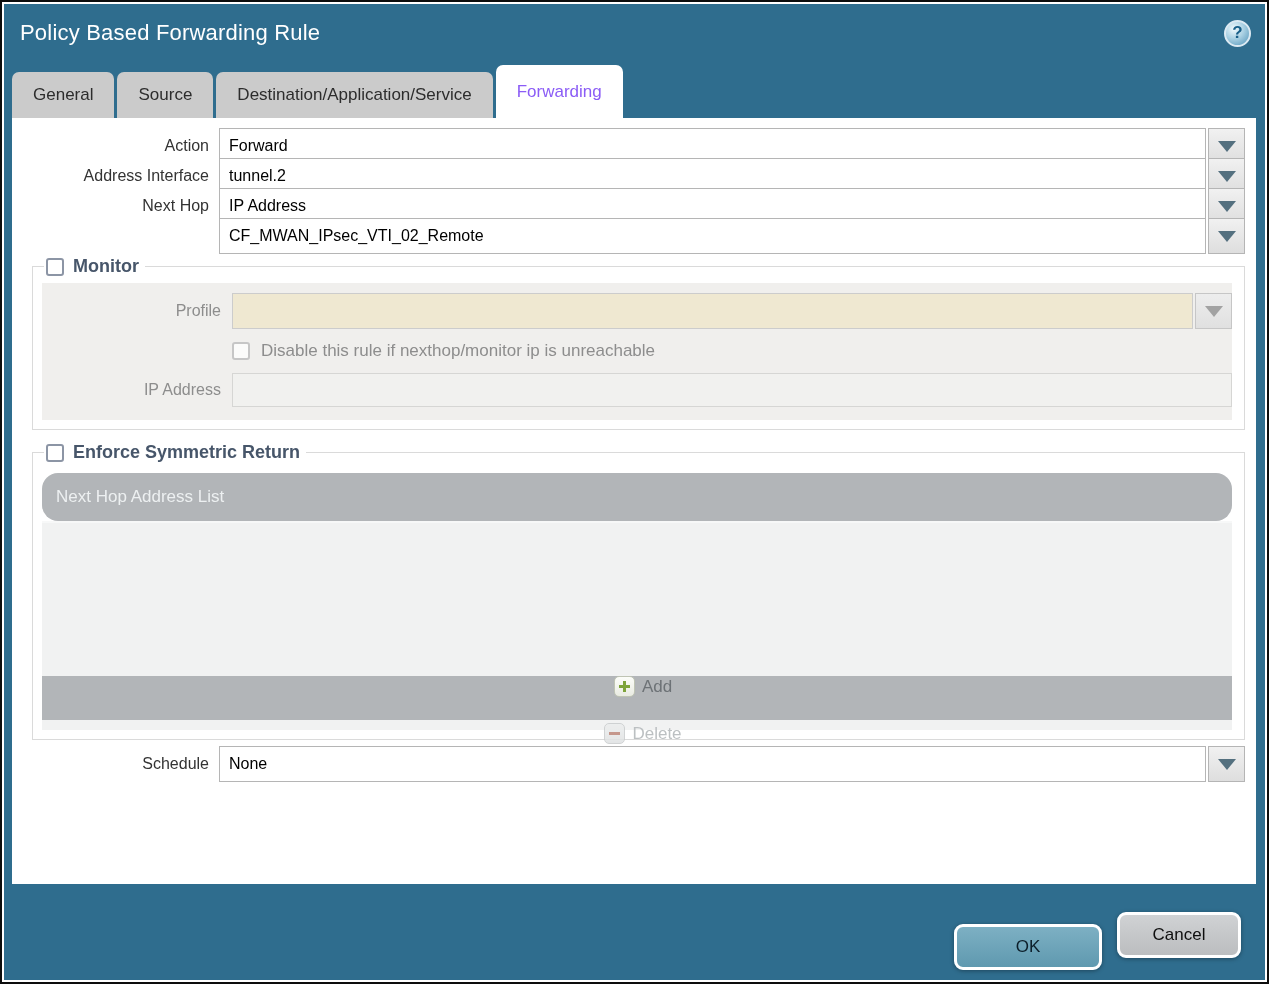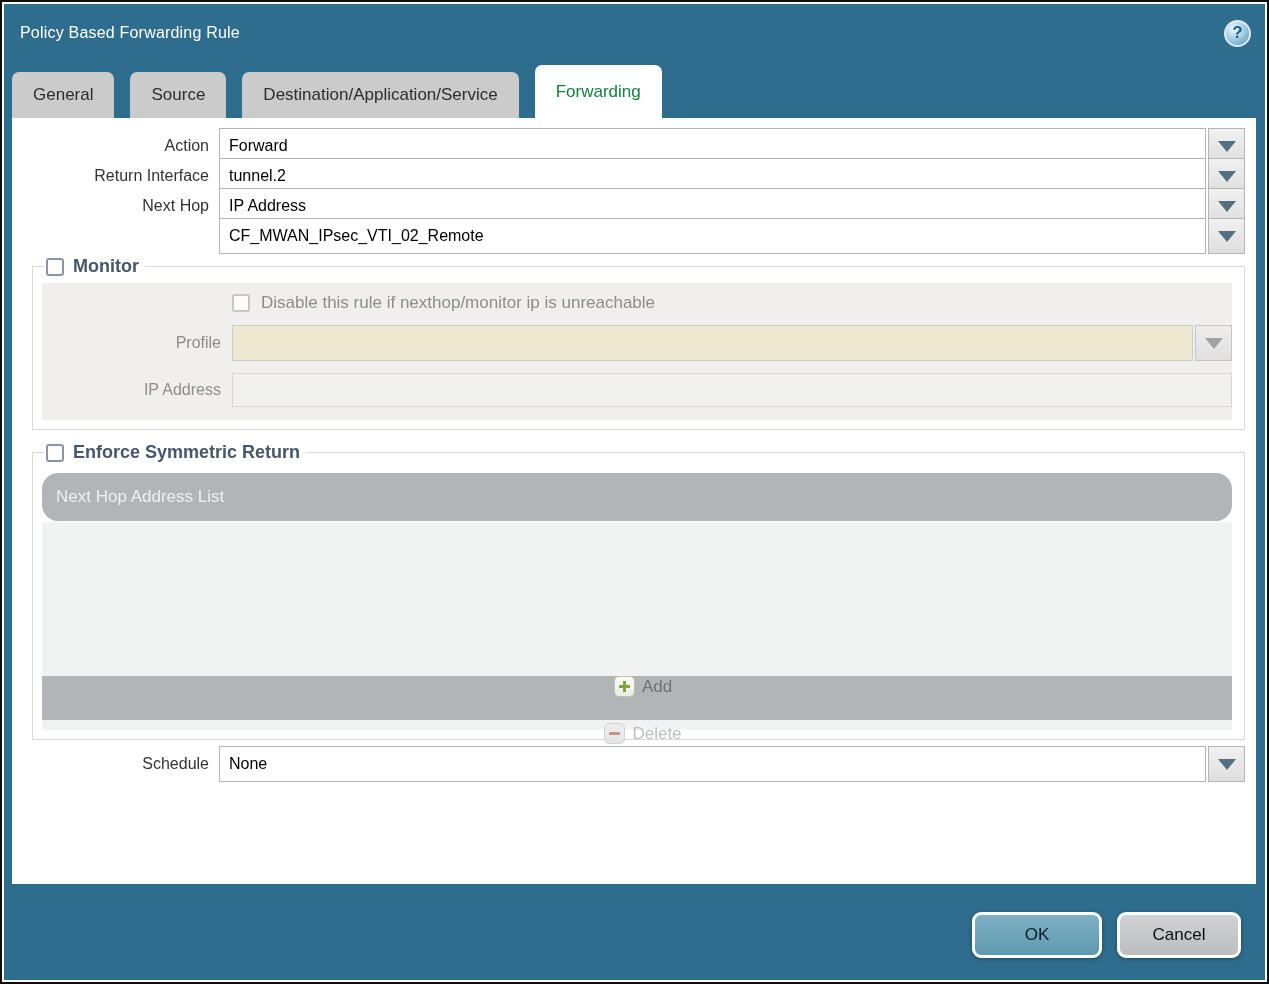--- a/index.html
+++ b/index.html
@@ -18,46 +18,46 @@
     background:#2f6d8e;
     overflow:hidden;
   }
   
   .titlebar{
     height:62px;
     display:flex;align-items:center;justify-content:space-between;
     padding:0 16px 0 18px;
   }
   .title{
-    color:#ffffff;font-size:16px;letter-spacing:0.2px;
+    color:#ffffff;font-size:22px;letter-spacing:0.2px;
   }
   .help{
     width:27px;height:27px;border-radius:50%;
     background:radial-gradient(circle at 35% 30%, #f2fafd 0%, #a9d0e3 45%, #4f93b8 100%);
     border:2px solid #dceaf3;
     color:#175e88;font-weight:bold;font-size:17px;
     display:flex;align-items:center;justify-content:center;
     box-sizing:border-box;cursor:pointer;
   }
   
   .tabs{
     height:54px;
     display:flex;align-items:flex-end;
-    padding-left:10px;gap:16px;
+    padding-left:10px;gap:3px;
   }
   .tab{
     background:#cbcbcb;
     border-radius:7px 7px 0 0;
     padding:0 21px;
     height:46px;line-height:46px;
     font-size:17px;color:#2d2d2d;
     cursor:pointer;white-space:nowrap;
   }
   .tab.active{
-    background:#ffffff;color:#15803d;
+    background:#ffffff;color:#8b5cf6;
     height:53px;line-height:53px;
   }
   
   .content{
     margin:0 11px 0 10px;
     background:#ffffff;
     height:766px;
     box-sizing:border-box;
     padding-top:18px;
     overflow:hidden;
@@ -208,23 +208,24 @@
   .btn{
     height:46px;border-radius:9px;
     border:3px solid #ffffff;
     font-family:"Liberation Sans", sans-serif;
     font-size:17px;
     display:flex;align-items:center;justify-content:center;
     box-shadow:0 1px 4px rgba(0,0,0,0.35);
     cursor:pointer;box-sizing:border-box;
   }
   .btn-ok{
-    width:130px;
+    width:148px;
     background:linear-gradient(#7db0c3,#5f99af);
     color:#0c1f2a;
+    margin-top:12px;
   }
   .btn-cancel{
     width:124px;
     background:linear-gradient(#d0d2d4,#bbbdbf);
     color:#0f0f0f;
   }
 </style>
 </head>
 <body>
 
@@ -248,21 +249,21 @@
       <div class="form-label">Action</div>
       <div class="combo">
         <div class="combo-input">Forward</div>
         <div class="combo-btn">
           <span class="caret"></span>
         </div>
       </div>
     </div>
 
     <div class="form-row">
-      <div class="form-label">Return Interface</div>
+      <div class="form-label">Address Interface</div>
       <div class="combo">
         <div class="combo-input">tunnel.2</div>
         <div class="combo-btn">
           <span class="caret"></span>
         </div>
       </div>
     </div>
 
     <div class="form-row">
       <div class="form-label">Next Hop</div>
@@ -283,32 +284,32 @@
         </div>
       </div>
     </div>
 
     <fieldset class="group">
       <legend class="group-legend">
         <span class="cb"></span>
         <span class="group-title">Monitor</span>
       </legend>
       <div class="monitor-panel">
-        <div class="m-row m-check-row">
-          <span class="cb cb-disabled"></span>
-          <span class="m-check-label">Disable this rule if nexthop/monitor ip is unreachable</span>
-        </div>
         <div class="m-row">
           <div class="m-label">Profile</div>
           <div class="combo">
             <div class="combo-input beige"></div>
             <div class="combo-btn disabled">
               <span class="caret gray"></span>
             </div>
           </div>
+        </div>
+        <div class="m-row m-check-row">
+          <span class="cb cb-disabled"></span>
+          <span class="m-check-label">Disable this rule if nexthop/monitor ip is unreachable</span>
         </div>
         <div class="m-row">
           <div class="m-label">IP Address</div>
           <div class="plain-input disabled-input"></div>
         </div>
       </div>
     </fieldset>
 
     <fieldset class="group">
       <legend class="group-legend">

